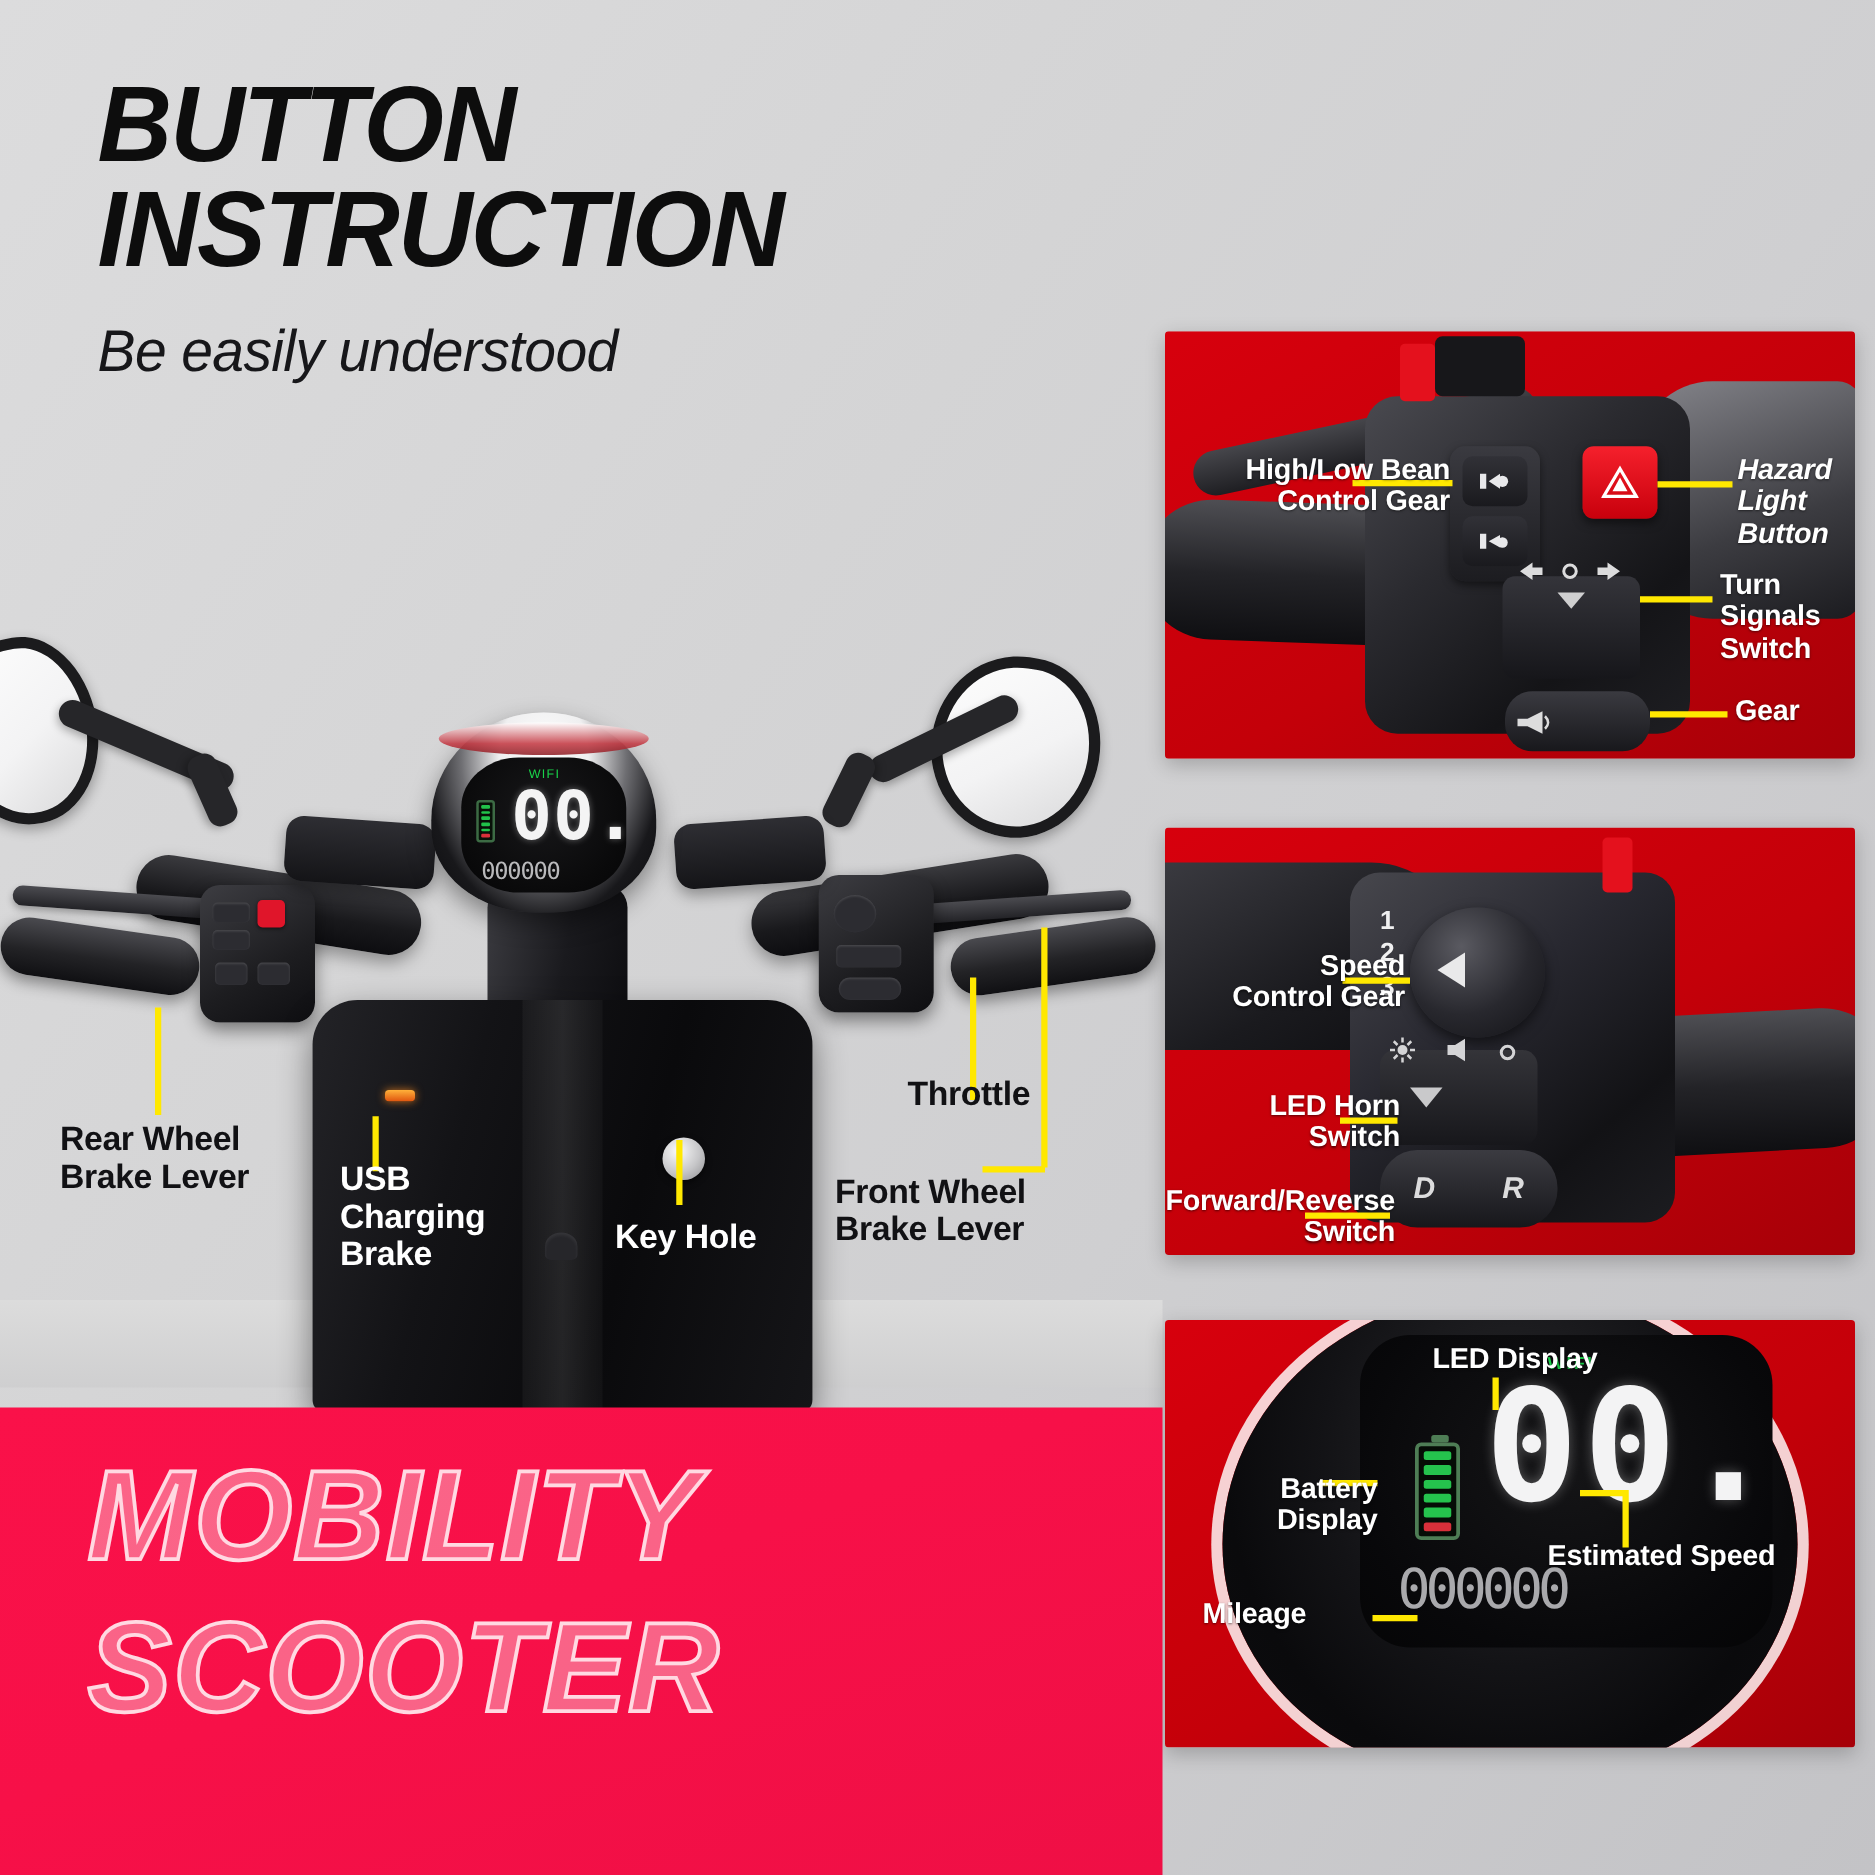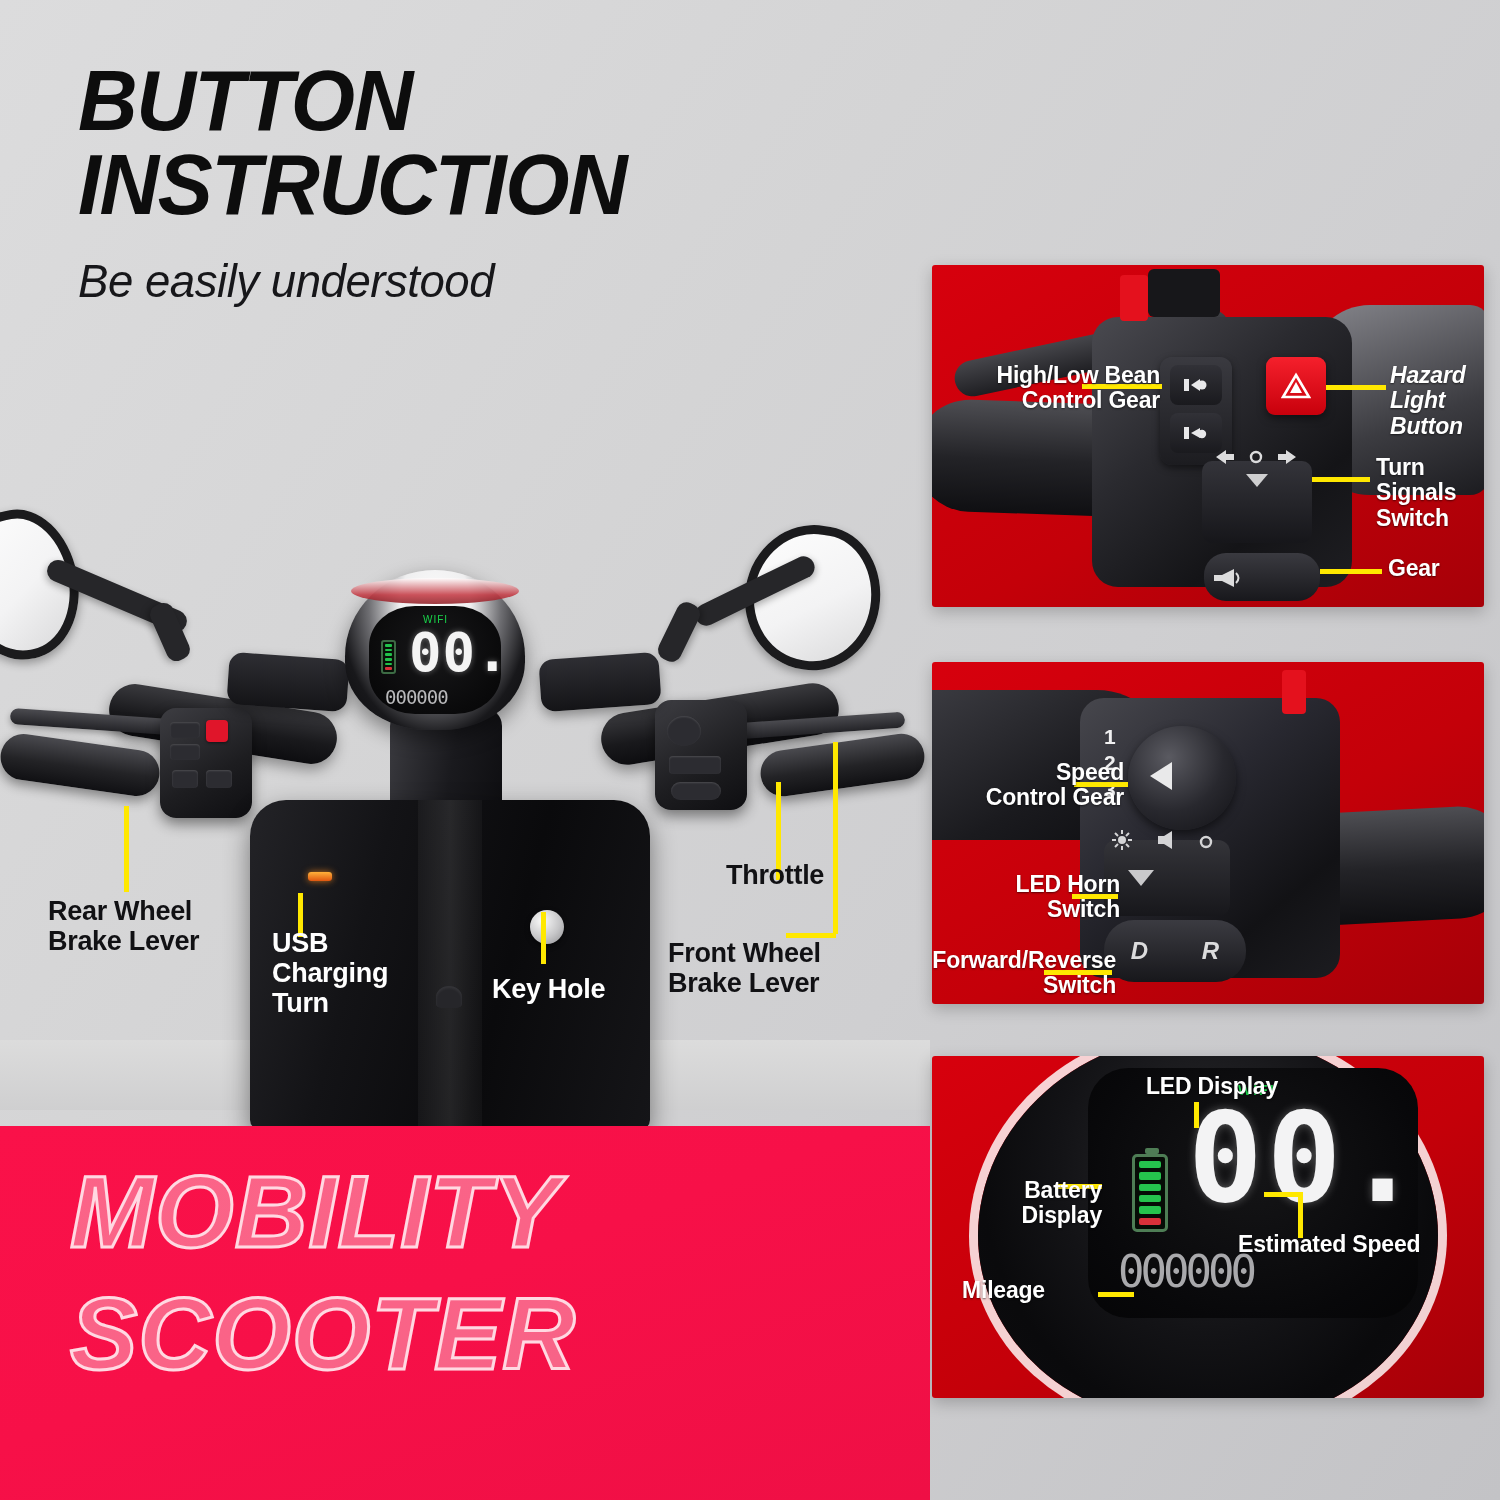--- a/index.html
+++ b/index.html
@@ -277,21 +277,21 @@
   <div class="leader v" style="left:298px;top:893px;height:44px;"></div>
   <div class="leader v" style="left:541px;top:912px;height:52px;"></div>
   <div class="leader v" style="left:776px;top:782px;height:98px;"></div>
   <div class="leader v" style="left:833px;top:742px;height:192px;"></div>
   <div class="leader h" style="left:786px;top:933px;width:50px;"></div>
 
   <div class="cl dark" style="left:48px;top:896px;">Rear Wheel
 Brake Lever</div>
   <div class="cl light" style="left:272px;top:928px;">USB
 Charging
-Turn</div>
+Brake</div>
   <div class="cl light" style="left:492px;top:974px;">Key Hole</div>
   <div class="cl dark" style="left:726px;top:860px;">Throttle</div>
   <div class="cl dark" style="left:668px;top:938px;">Front Wheel
 Brake Lever</div>
 
   <div class="panel p1">
     <div class="p-red"></div>
     <div class="p1-far"></div>
     <div class="p1-lever"></div>
     <div class="p1-grip"></div>

